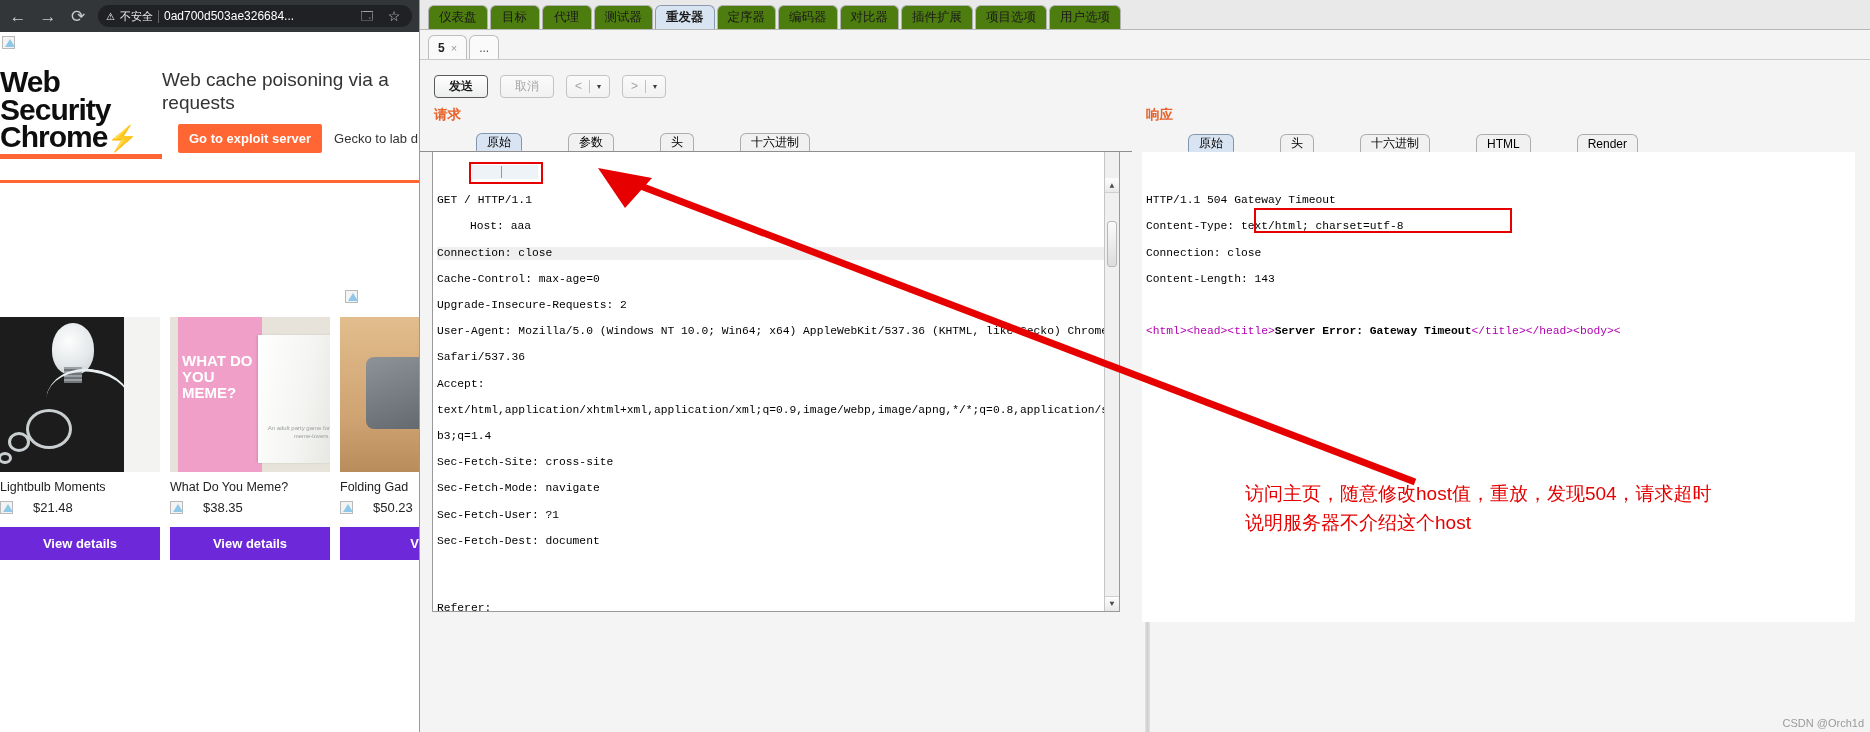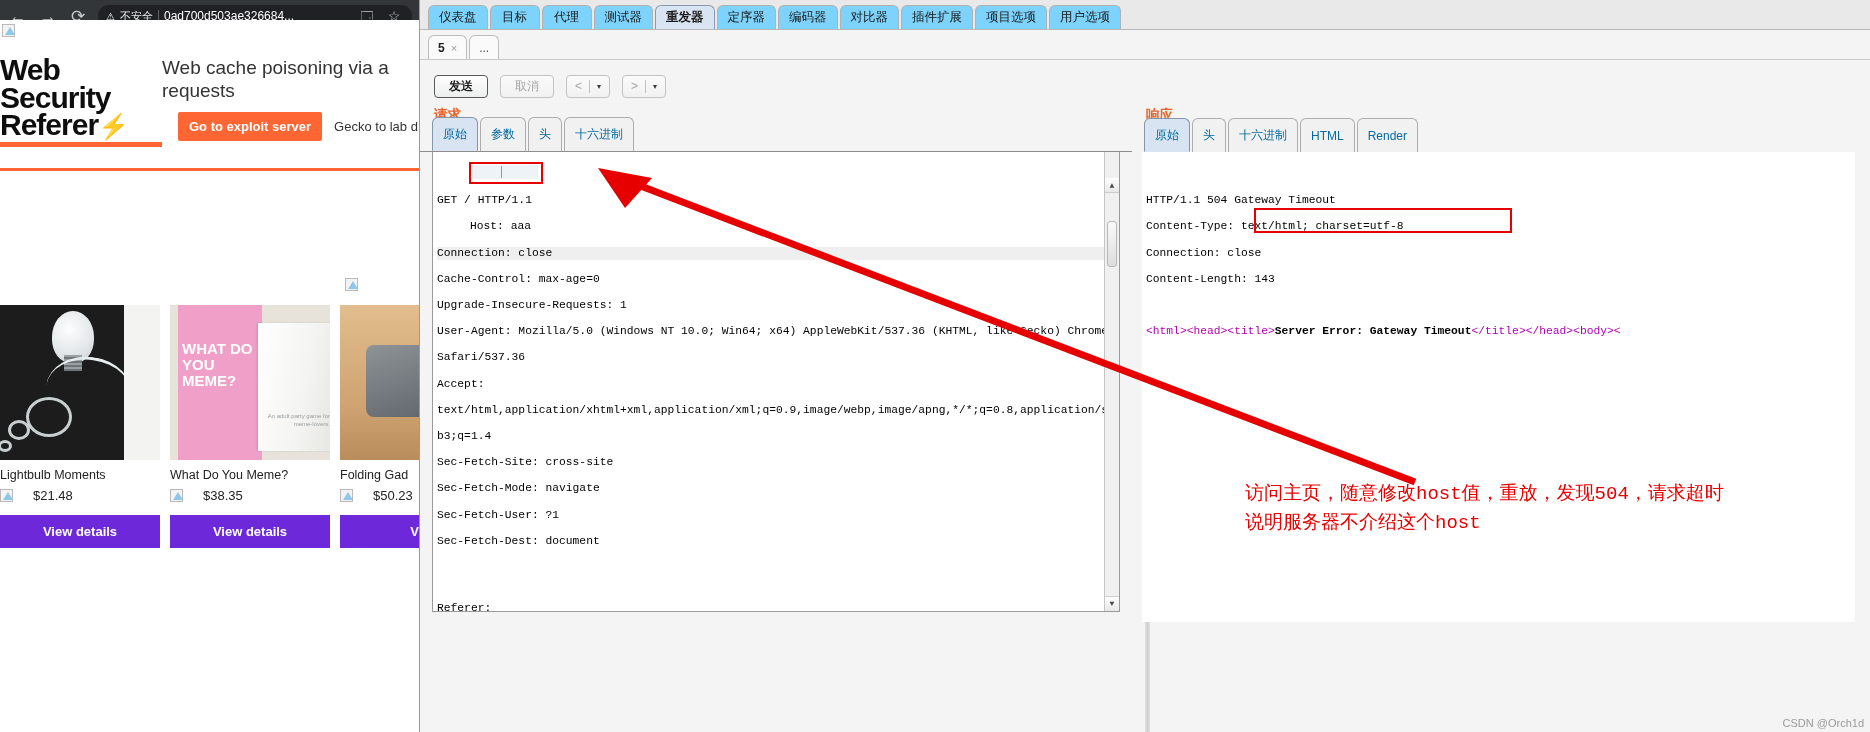--- a/index.html
+++ b/index.html
@@ -32,21 +32,21 @@
     display:flex; align-items:center; padding:0 8px; gap:5px;
     color:#e8eaed; font-size:11px; min-width:0;
   }
   .warn-tri { color:#e8eaed; font-size:10px; }
   .not-secure { color:#e8eaed; font-size:11px; white-space:nowrap; }
   .omnibox-sep { width:1px; height:13px; background:#5f6368; }
   .omni-url { color:#ffffff; font-size:12px; white-space:nowrap; overflow:hidden; text-overflow:clip; }
   .omni-right { display:flex; gap:7px; align-items:center; margin-left:auto; }
 
   .page-area {
-    position:absolute; left:0; top:20px; width:420px; height:700px;
+    position:absolute; left:0; top:32px; width:420px; height:700px;
     background:#ffffff; overflow:hidden;padding-left:40px;
   }
   .broken-img {
     width:13px; height:13px; border:1px solid #b9b9b9; background:#f3f3f3;
     position:relative;
   }
   .broken-img:after{
     content:""; position:absolute; left:2px; top:2px; width:0; height:0;
     border-left:5px solid transparent; border-right:5px solid transparent;
     border-bottom:8px solid #8fc7e8;
@@ -125,21 +125,21 @@
   #burp {
     position:absolute; left:419px; top:0; width:1451px; height:732px;
     background:#f4f4f4; border-left:1px solid #9b9b9b;
     font-family:"Liberation Sans", sans-serif;
   }
   .burp-topbar {
     height:30px; background:#e9e9e9; border-bottom:1px solid #b7b7b7;
     display:flex; align-items:flex-end; padding-left:8px; gap:2px;
   }
   .mtab {
-    height:24px; min-width:50px; padding:0 10px; background:#7dd3fc;
+    height:24px; min-width:50px; padding:0 10px; background:#4d7c0f;
     border:1px solid #b2b2b2; border-bottom:none; border-radius:6px 6px 0 0;
     display:flex; align-items:center; justify-content:center;
     font-size:12.5px; color:#1a1a1a; white-space:nowrap;
   }
   .mtab.sel { background:#d8e4f2; border-color:#8a9bb0; font-weight:bold; }
 
   .sub-tabbar {
     height:30px; background:#f4f4f4; border-bottom:1px solid #c9c9c9;
     display:flex; align-items:flex-end; padding-left:8px; gap:2px;
   }
@@ -167,23 +167,23 @@
   .panes { position:absolute; left:0; top:104px; width:1451px; height:628px; display:flex; }
   .pane { position:relative; }
   .pane-req { width:712px; }
   .pane-resp { width:739px; }
   .pane-title {
     color:#e8622a; font-weight:bold; font-size:13.5px; padding:2px 0 4px 14px;
   }
   .tabstrip { display:flex; align-items:flex-end; gap:2px; padding-left:12px; height:24px;
     border-bottom:1px solid #8e8e8e; }
   .ttab {
-    height:34px; padding:0 10px; background:#f1f1f1; border:1px solid #adadad;
+    height:18px; padding:0 10px; background:#f1f1f1; border:1px solid #adadad;
     border-bottom:none; border-radius:6px 6px 0 0;
-    display:flex; align-items:center; font-size:12px; color:#0369a1; white-space:nowrap;
+    display:flex; align-items:center; font-size:12px; color:#000000; white-space:nowrap;margin-left:44px;
   }
   .ttab.sel { background:#d8e4f2; border-color:#8296ad; border-bottom:1px solid #d8e4f2; }
 
   .editor {
     position:relative; background:#ffffff; border:1px solid #9a9a9a; border-top:none;
     font-family:"Liberation Mono", monospace; font-size:11.3px; line-height:13.1px;
     color:#000; overflow:hidden; white-space:pre;
   }
   .editor .pad { padding:3px 0 0 2px; }
   .ed-req { margin:0 12px 0 12px; height:460px; width:688px; }
@@ -213,21 +213,21 @@
   .host-caret { position:absolute; left:68px; top:14px; width:1px; height:12px; background:#f08020;}
 
   .resp-box { position:absolute; left:112px; top:56px; width:258px; height:25px; border:2px solid #e60000; }
   .k-purple { color:#b000b0; }
   .k-bold { font-weight:bold; }
 
   
   .annot {
     position:absolute; left:825px; top:480px; width:620px;
     color:#e60000; font-size:19px; line-height:1.5; font-weight:500;
-    font-family:Liberation Mono, monospace; white-space:pre-line;
+    font-family:Liberation Sans, sans-serif; white-space:pre-line;
   }
   #arrow-svg { position:absolute; left:0; top:0; width:1451px; height:732px; pointer-events:none; }
 
   .credit {
     position:absolute; right:6px; bottom:3px; color:#9a9a9a; font-size:11px;
     font-family:"Liberation Sans", sans-serif;
   }
 </style>
 </head>
 <body>
@@ -249,21 +249,21 @@
       </span>
     </div>
   </div>
 
   <div class="page-area">
     <div class="broken-img topimg"></div>
 
     <div class="aca-head">
       <div class="aca-logo">
         <span class="l1">Web Security</span>
-        <span class="l2"><span>Referer</span><span class="bolt">⚡</span></span>
+        <span class="l2"><span>Chrome</span><span class="bolt">⚡</span></span>
         <div class="aca-underline"></div>
       </div>
       <div class="lab-title">Web cache poisoning via a requests</div>
     </div>
 
     <div class="lab-btns">
       <div class="exploit-btn">Go to exploit server</div>
       <div class="backlab">Gecko to lab d</div>
     </div>
 
@@ -370,21 +370,21 @@
         <div class="ttab">头</div>
         <div class="ttab">十六进制</div>
       </div>
 
       <div class="editor ed-req">
         <div class="pad" style="padding-left:4px;">
 <span style="display: block;">GET / HTTP/1.1</span>
 <span style="display: block; margin-left: 33px;">Host: aaa</span>
 <span class="row-hl" style="display: block;">Connection: close</span>
 <span style="display: block;">Cache-Control: max-age=0</span>
-<span style="display: block;">Upgrade-Insecure-Requests: 1</span>
+<span style="display: block;">Upgrade-Insecure-Requests: 2</span>
 <span style="display: block;">User-Agent: Mozilla/5.0 (Windows NT 10.0; Win64; x64) AppleWebKit/537.36 (KHTML, like Gecko) Chrome/84.0.4147.135</span>
 <span style="display: block;">Safari/537.36</span>
 <span style="display: block;">Accept:</span>
 <span style="display: block;">text/html,application/xhtml+xml,application/xml;q=0.9,image/webp,image/apng,*/*;q=0.8,application/signed-exchange;v=</span>
 <span style="display: block;">b3;q=1.4</span>
 <span style="display: block;">Sec-Fetch-Site: cross-site</span>
 <span style="display: block;">Sec-Fetch-Mode: navigate</span>
 <span style="display: block;">Sec-Fetch-User: ?1</span>
 <span style="display: block;">Sec-Fetch-Dest: document</span>
 <span style="display: block; margin-top: 41px;">Referer:</span>

